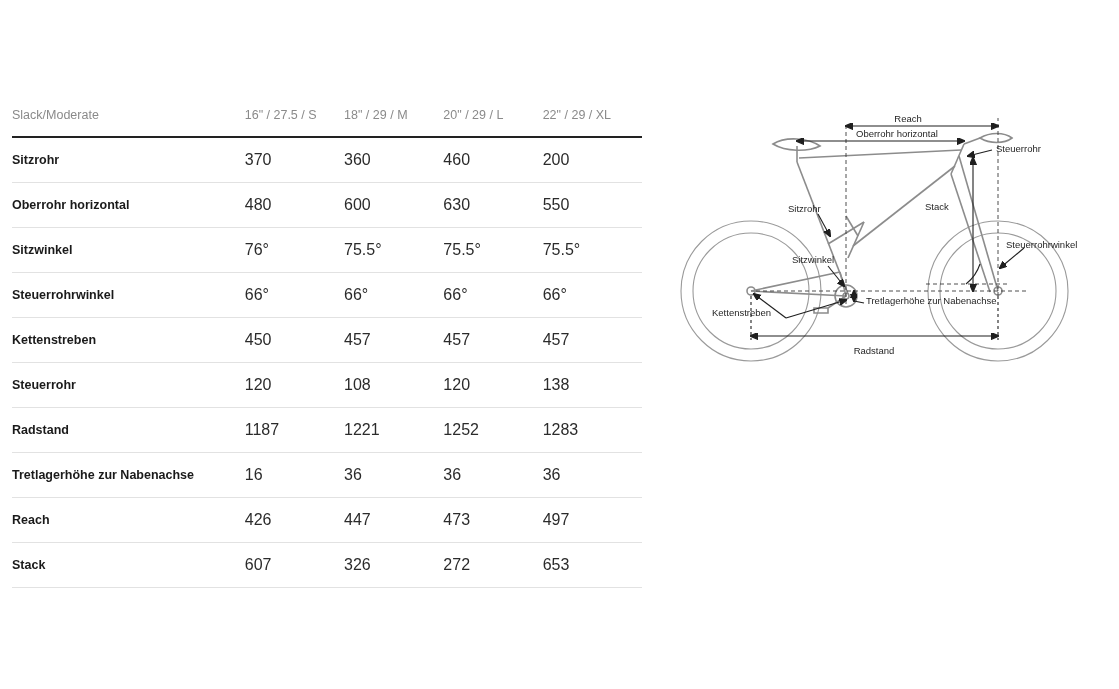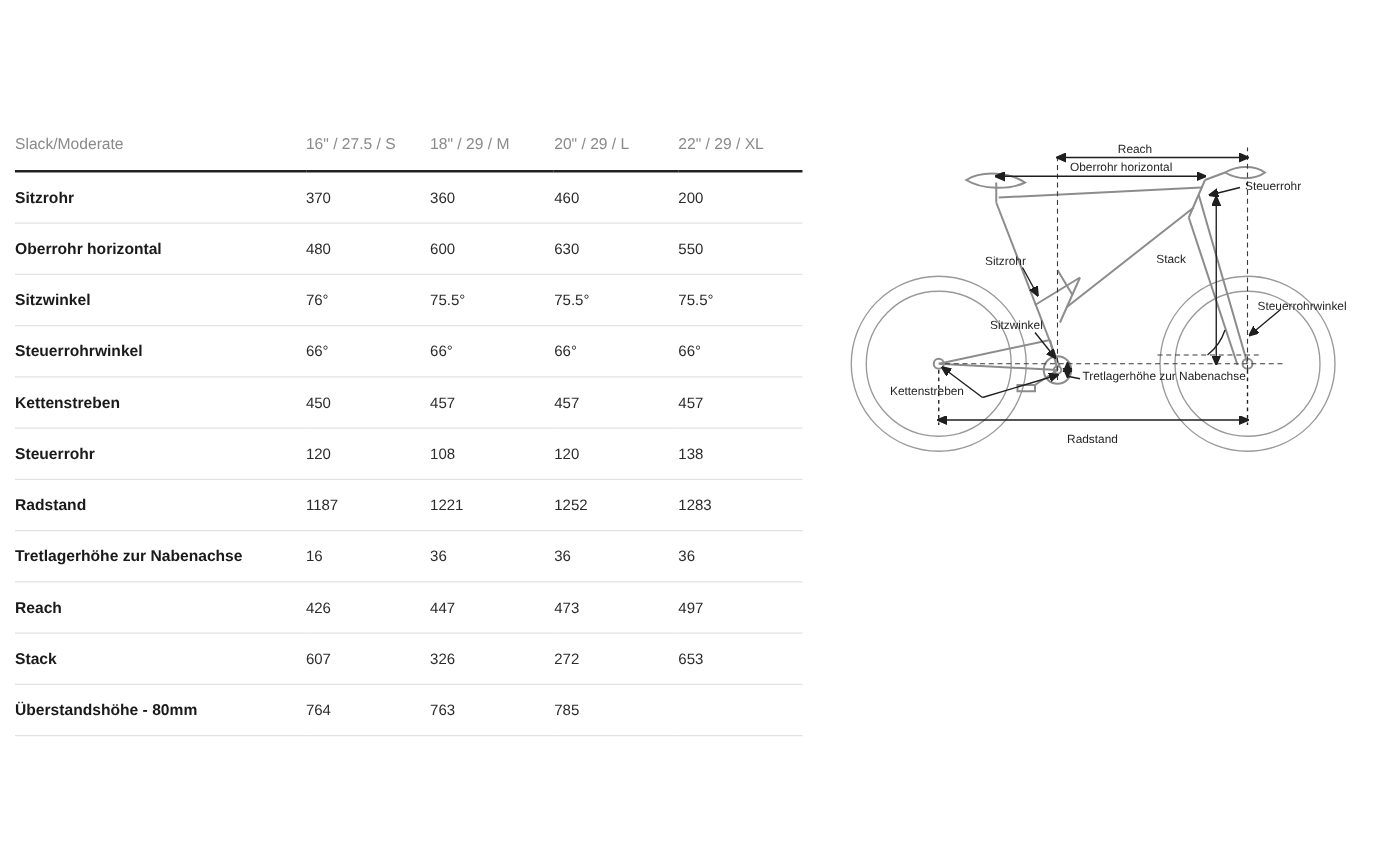--- a/index.html
+++ b/index.html
@@ -49,21 +49,21 @@
   }
   #geometry-table tbody th {
     text-align: left;
     font-weight: bold;
     font-size: 12.5px;
     color: #1a1a1a;
     padding: 13px 0 13px 0;
     white-space: nowrap;
   }
   #geometry-table tbody td {
-    font-size: 12px;
+    font-size: 16px;
     color: #2b2b2b;
     padding: 13px 0 13px 0;
     white-space: nowrap;
   }
 
   
   #bike-diagram {
     position: absolute;
     left: 668px;
     top: 96px;
@@ -162,27 +162,20 @@
         <td>447</td>
         <td>473</td>
         <td>497</td>
       </tr>
       <tr>
         <th>Stack</th>
         <td>607</td>
         <td>326</td>
         <td>272</td>
         <td>653</td>
-      </tr>
-      <tr>
-        <th>Überstandshöhe - 80mm</th>
-        <td>764</td>
-        <td>763</td>
-        <td>785</td>
-        <td></td>
       </tr>
     </tbody>
   </table>
 
   <div id="bike-diagram">
     <svg width="440" height="285" viewBox="0 0 440 285" xmlns="http://www.w3.org/2000/svg">
       <g fill="none" stroke="#9a9a9a" stroke-width="1.1">
 
         <circle cx="83" cy="195" r="70"></circle>
         <circle cx="83" cy="195" r="58"></circle>

